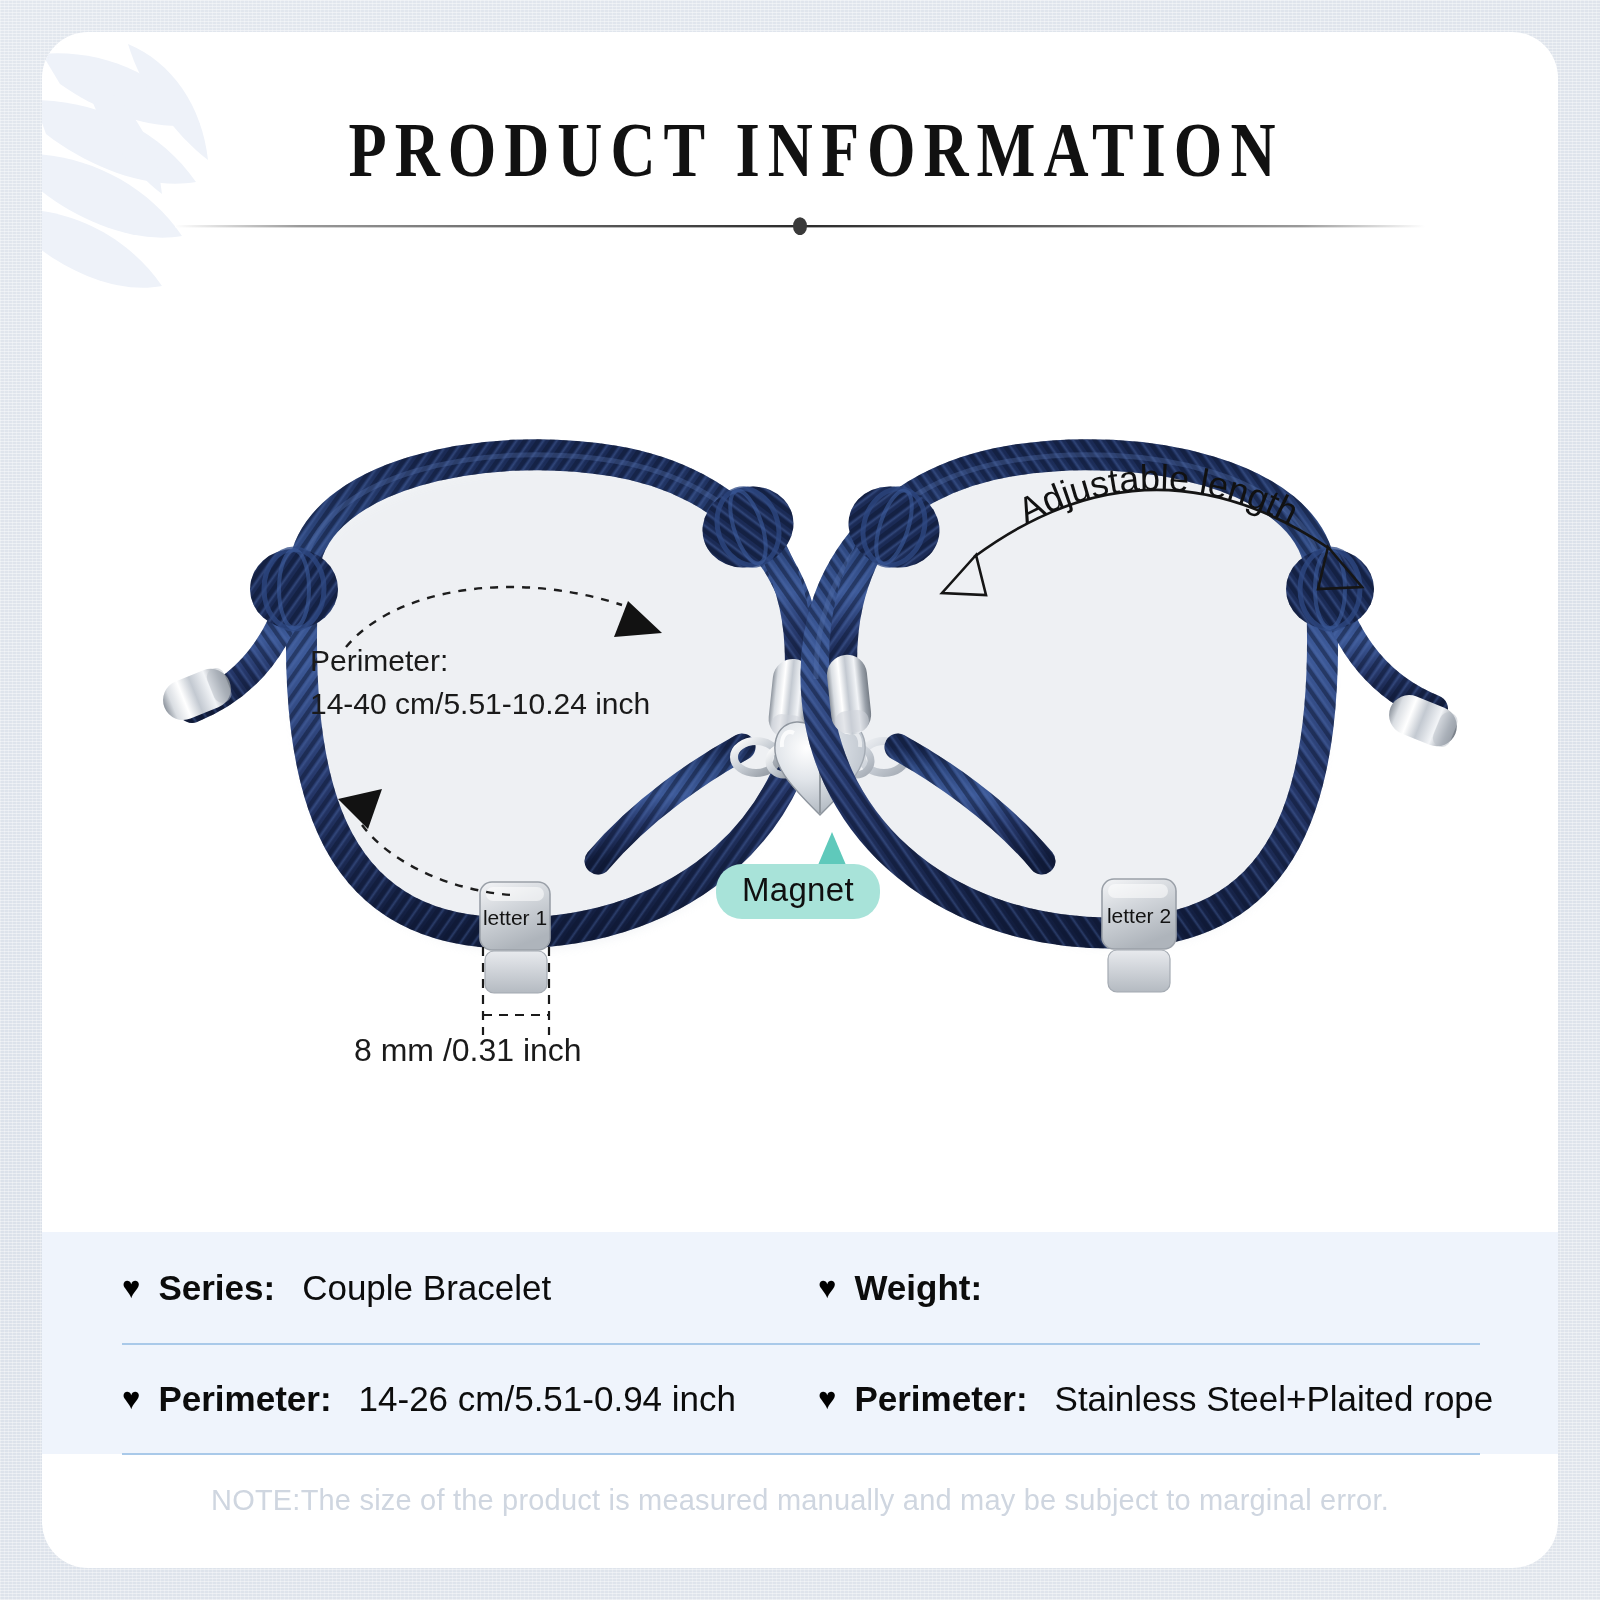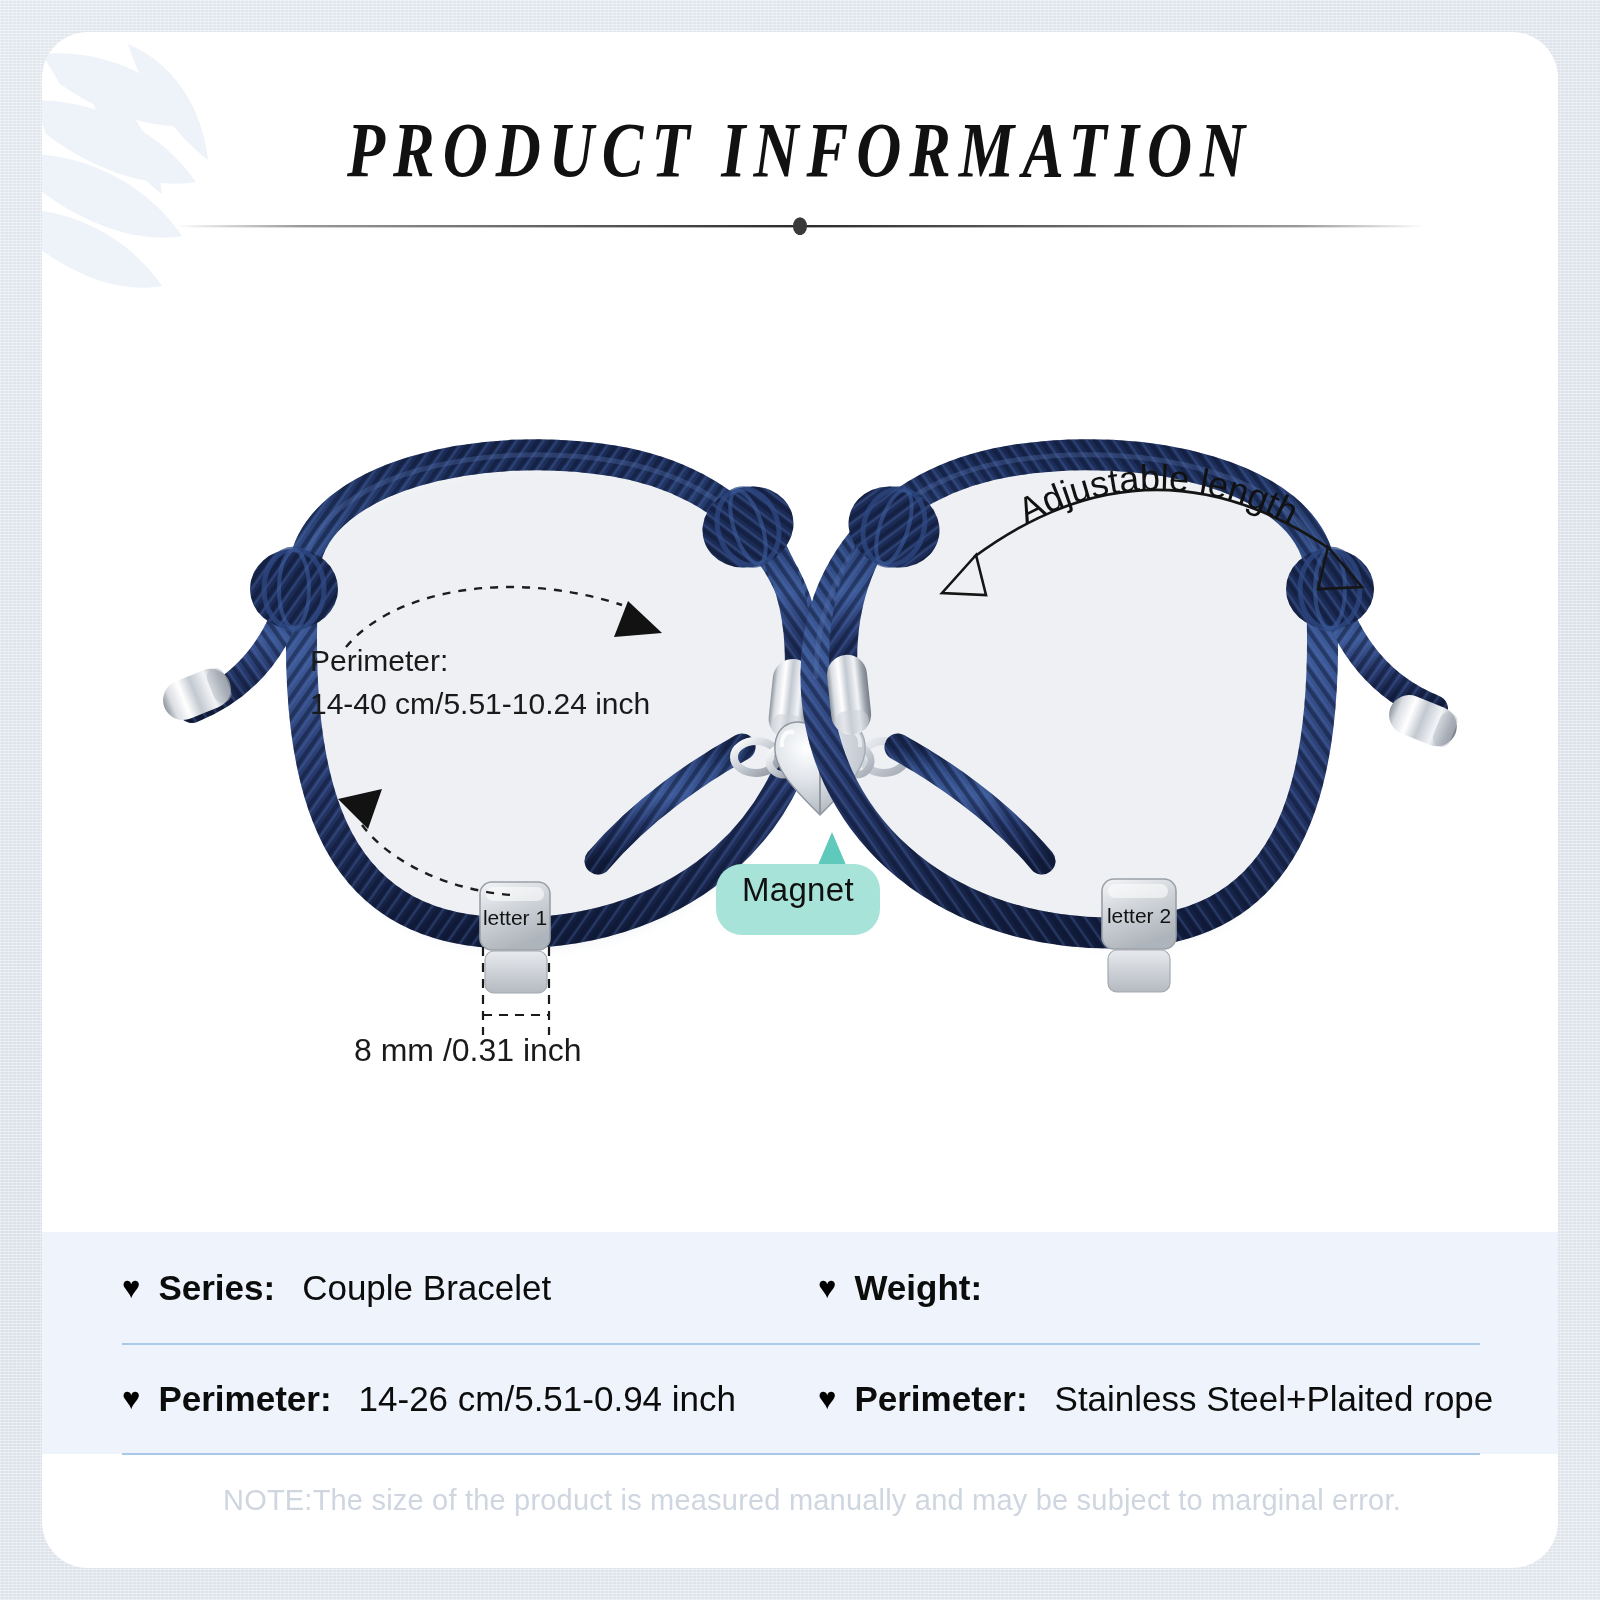--- a/index.html
+++ b/index.html
@@ -26,21 +26,21 @@
     width:1516px; height:1536px;
     background:#ffffff;
     border-radius:46px;
     overflow:hidden;
   }
 
   
   .leaf-wm{ position:absolute; left:-10px; top:-18px; width:330px; height:330px; }
 
   
-  .title-wrap{ position:absolute; left:0; top:78px; width:100%; text-align:center;font-style:italic; }
+  .title-wrap{ position:absolute; left:16px; top:78px; width:100%; text-align:center; }
   .title{
     font-family:"Liberation Serif", serif;
     font-weight:bold;
     font-size:78px;
     letter-spacing:10px;
     color:#111;
     transform:scaleX(.80);
     transform-origin:center;
     white-space:nowrap;
     line-height:1.02;
@@ -61,21 +61,21 @@
     white-space:nowrap;
   }
   #perimeter-ann{ left:268px; top:608px; }
   #size-ann{ left:312px; top:996px; font-size:32px;text-align:right; }
 
   .magnet-badge{
     position:absolute;
     left:674px; top:832px;
     background:#a8e3d9;
     border-radius:26px;
-    padding:7px 26px 26px;
+    padding:7px 26px 10px;
     font-size:33px;
     color:#101010;
     letter-spacing:.3px;
   }
 
   
   .spec-panel{
     position:absolute;
     left:0; top:1200px;
     width:1516px; height:222px;
@@ -102,21 +102,20 @@
   }
   #row-div-1{ top:111px; }
   #row-div-2{ top:221px; }
 
   .note{
     position:absolute; left:0; top:1452px; width:1516px;
     text-align:center;
     font-size:29px;
     color:#cfd6e0;
     letter-spacing:.2px;
-    margin-left:12px;
   }
 </style>
 </head>
 <body>
 
 <div class="bg-texture"></div>
 
 <div class="card">
 
   <svg class="leaf-wm" viewBox="0 0 330 330">

